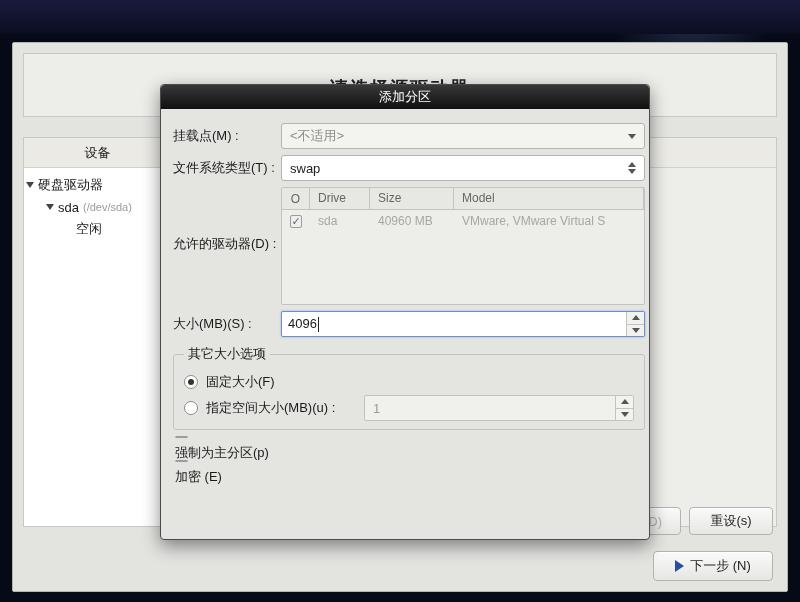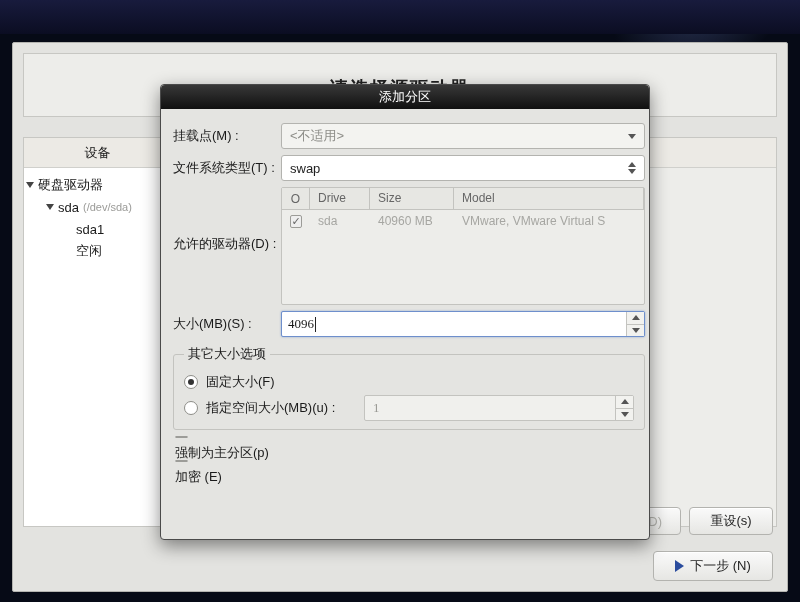--- a/index.html
+++ b/index.html
@@ -132,21 +132,20 @@
   .chk {
     width:13px;height:13px;border:1px solid #9c9c98;background:#fff;border-radius:2px;
     display:flex;align-items:center;justify-content:center;
   }
   .chk.on::after { content:"✓"; font-size:11px; color:#666; line-height:1; }
   .chk.dis { background:#eee; }
   .spin {
     height:26px; border:1px solid #6e8fcc; background:#fff; border-radius:2px;
     display:flex; align-items:center; padding:0 0 0 6px; font-size:13px;
     box-shadow: 0 0 2px rgba(70,120,200,0.6);
-    font-family: Liberation Serif, serif;
   }
   .spin input { border:none; outline:none; flex:1; font-size:13px; font-family:inherit; }
   .spin .btns { width:18px; border-left:1px solid #c3c3bf; display:flex; flex-direction:column; height:100%; }
   .spin .btns div { flex:1; display:flex; align-items:center; justify-content:center; background:#f2f2ef; }
   .spin .btns div:first-child { border-bottom:1px solid #c3c3bf; }
   .spin .btns .up {width:0;height:0;border-left:4px solid transparent;border-right:4px solid transparent;border-bottom:5px solid #555;}
   .spin .btns .dn {width:0;height:0;border-left:4px solid transparent;border-right:4px solid transparent;border-top:5px solid #555;}
   .spin.disabled { border-color:#c3c3bf; background:#f0f0ed; box-shadow:none; color:#9a9a95;}
   .spin.disabled input { background:transparent; color:#9a9a95;}
   .cursor { display:inline-block; width:1px; height:15px; background:#222; vertical-align:middle; margin-left:1px;}
@@ -183,23 +182,20 @@
     <div class="tree-area">
       <div class="tree-row lv1">
         <span class="tri"></span>
         <span>硬盘驱动器</span>
       </div>
       <div class="tree-row lv2">
         <span class="tri"></span>
         <span>sda</span>
         <span class="faint">(/dev/sda)</span>
       </div>
-      <div class="tree-row lv3">
-          <span>sda1</span>
-        </div>
       <div class="tree-row lv3">
           <span>空闲</span>
         </div>
     </div>
   </div>
 
   <div class="bottom-btn-row">
     <div class="btn fade" style="min-width:56px">(D)</div>
     <div class="btn">重设(s)</div>
   </div>

